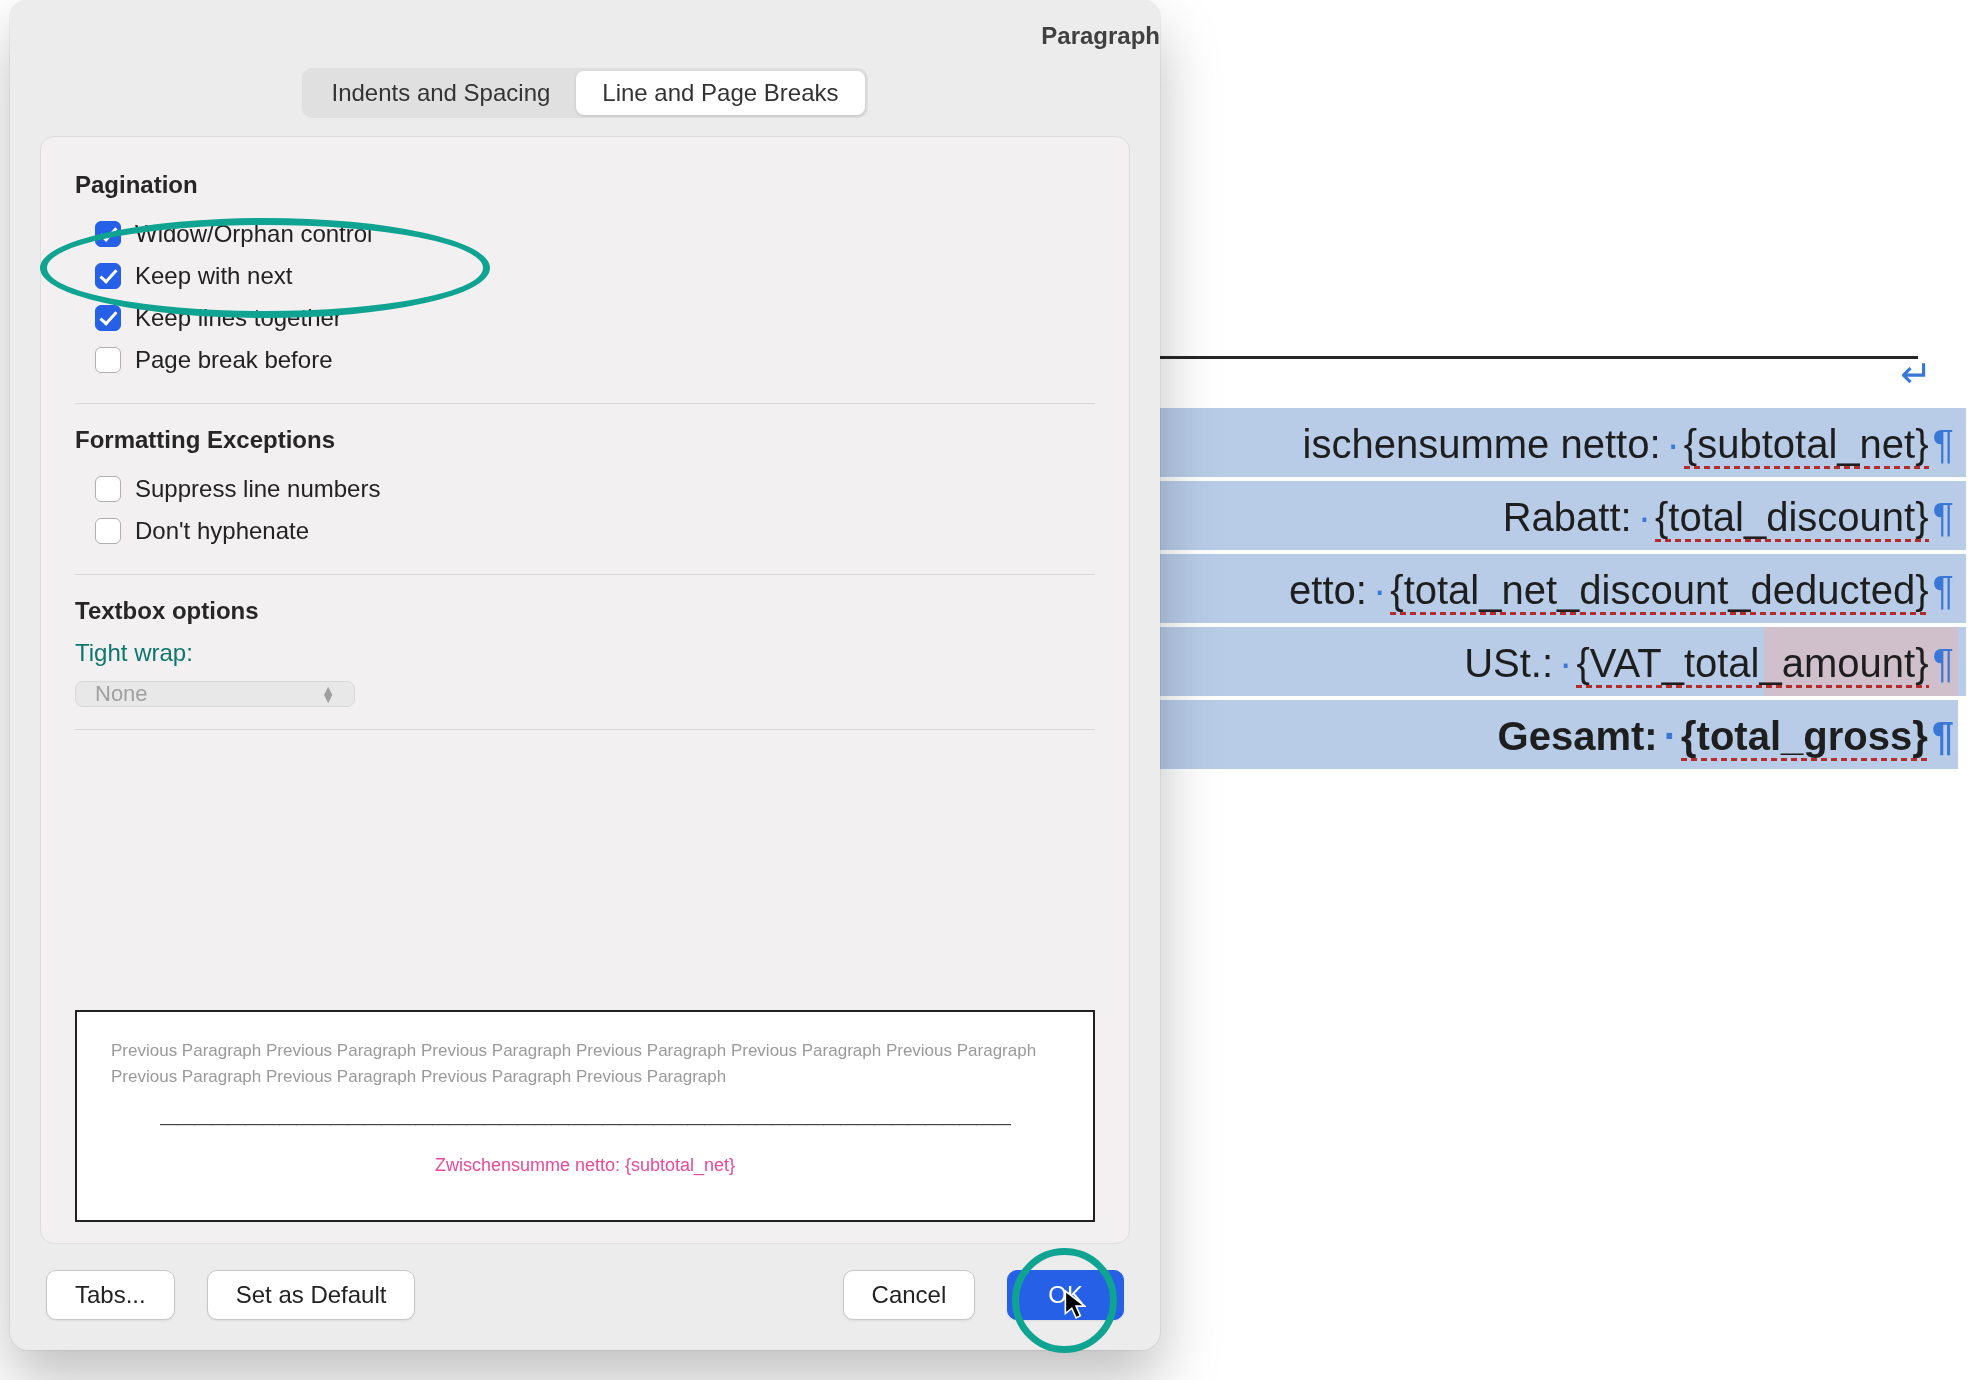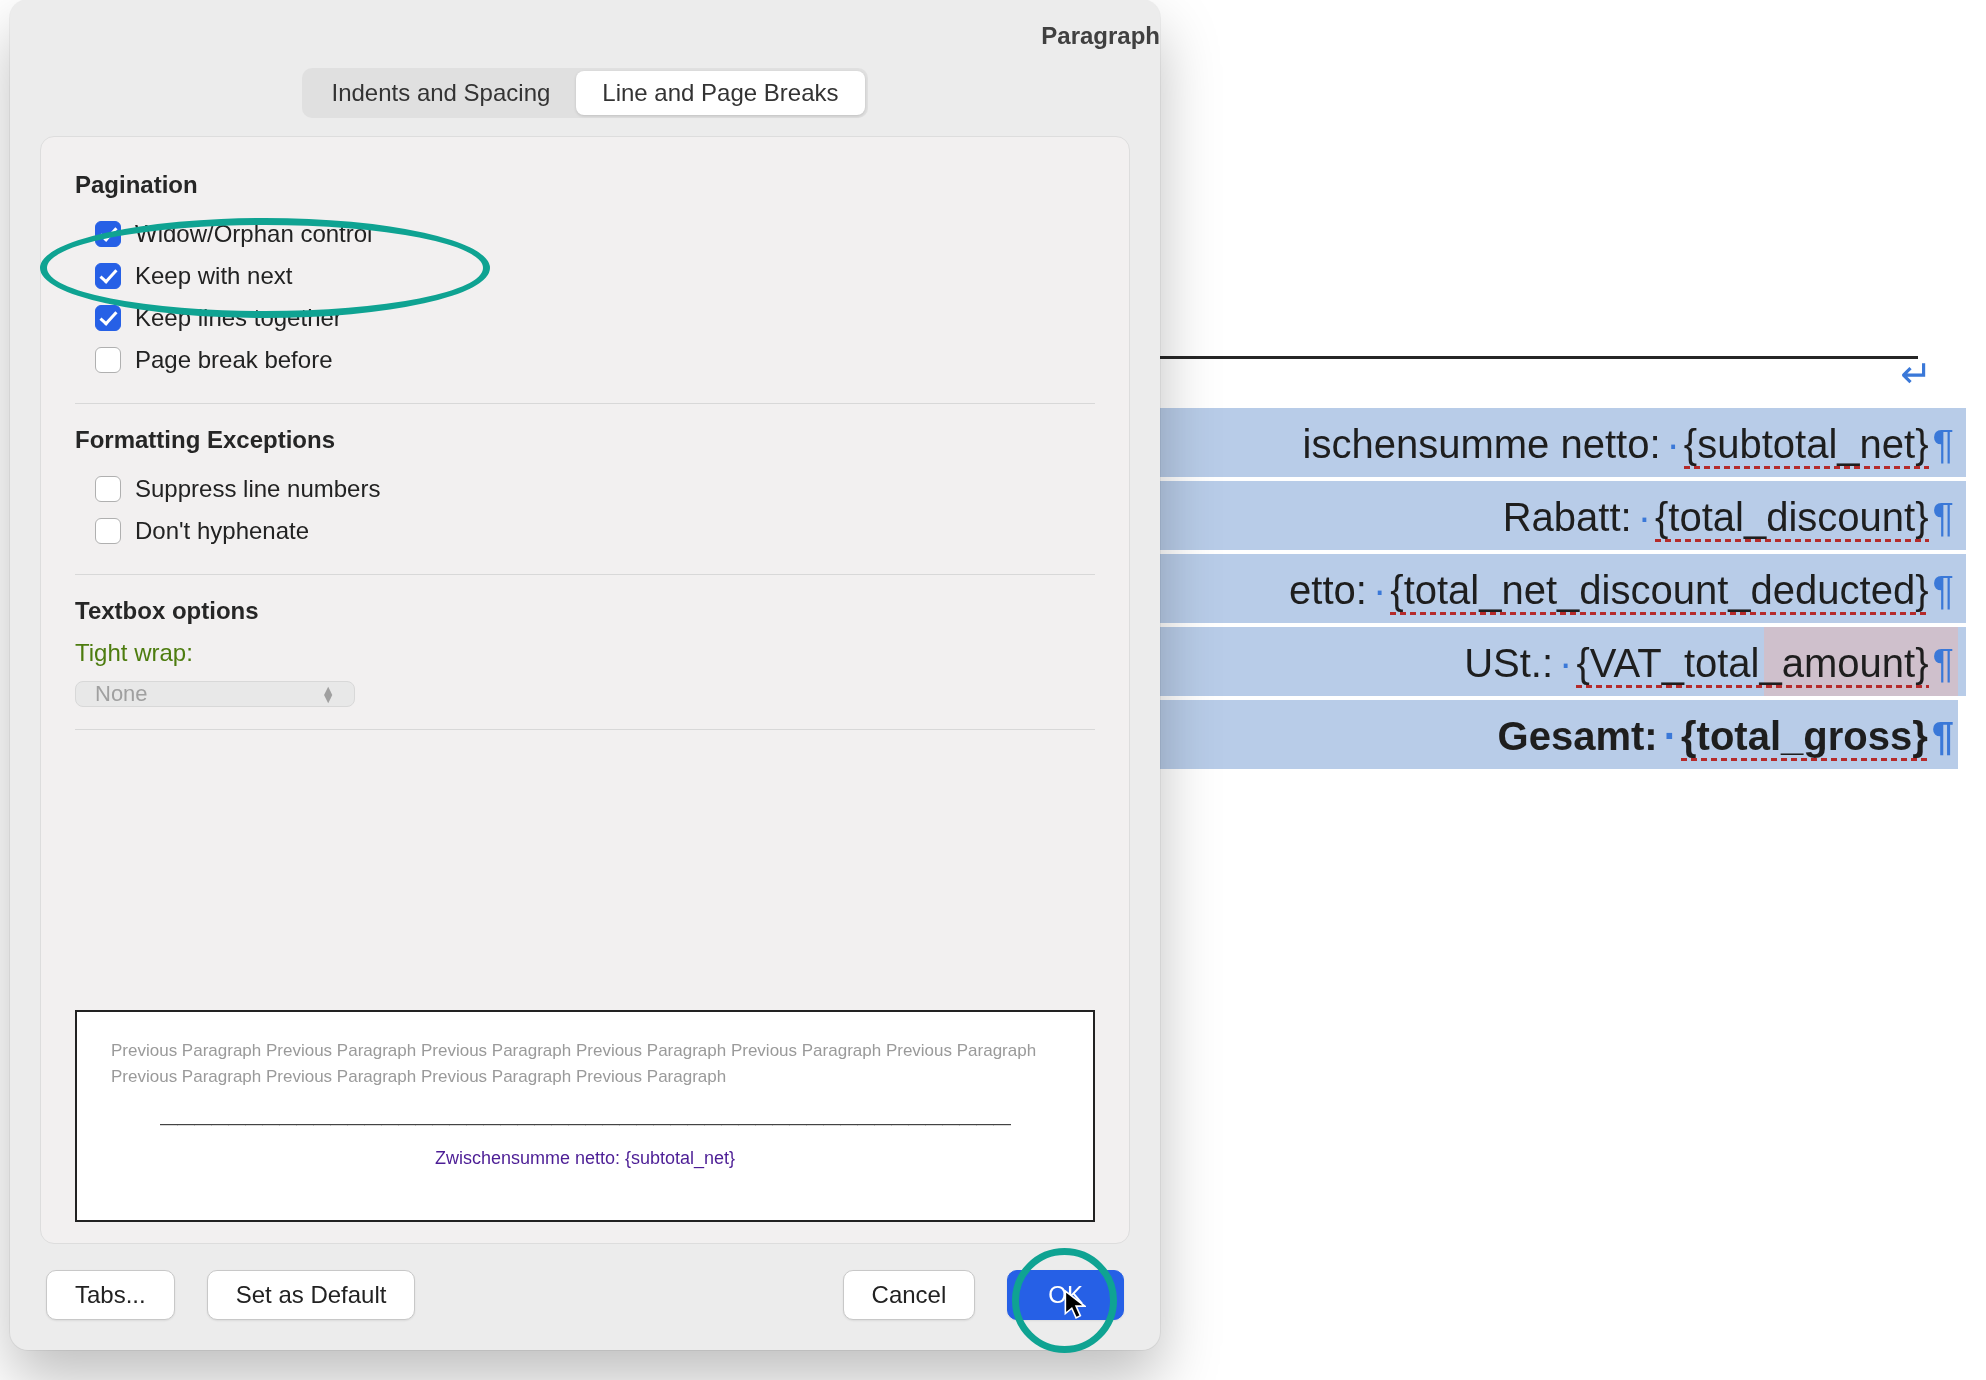--- a/index.html
+++ b/index.html
@@ -109,21 +109,21 @@
       top: 2px;
       width: 6px;
       height: 14px;
       border: solid #fff;
       border-width: 0 3px 3px 0;
       transform: rotate(42deg);
     }
 
     .tight-label {
       font-size: 24px;
-      color: #4d7c0f;
+      color: #0f766e;
       margin-bottom: 14px;
     }
     .select {
       width: 280px;
       height: 26px;
       background: #e8e8e8;
       border: 1px solid #d8d8d8;
       border-radius: 8px;
       color: #a0a0a0;
       font-size: 22px;
@@ -153,23 +153,23 @@
     .preview-grey { line-height: 1.5; }
     .preview-hr {
       text-align: center;
       letter-spacing: -1px;
       color: #444;
       margin-top: 24px;
       font-size: 18px;
     }
     .preview-center {
       text-align: center;
-      color: #4c1d95;
+      color: #ec4899;
       font-size: 18px;
-      margin-top: 14px;
+      margin-top: 21px;
     }
 
     .buttons {
       display: flex;
       justify-content: space-between;
       padding: 26px 36px 30px;
     }
     .buttons-left, .buttons-right {
       display: flex;
       gap: 32px;

